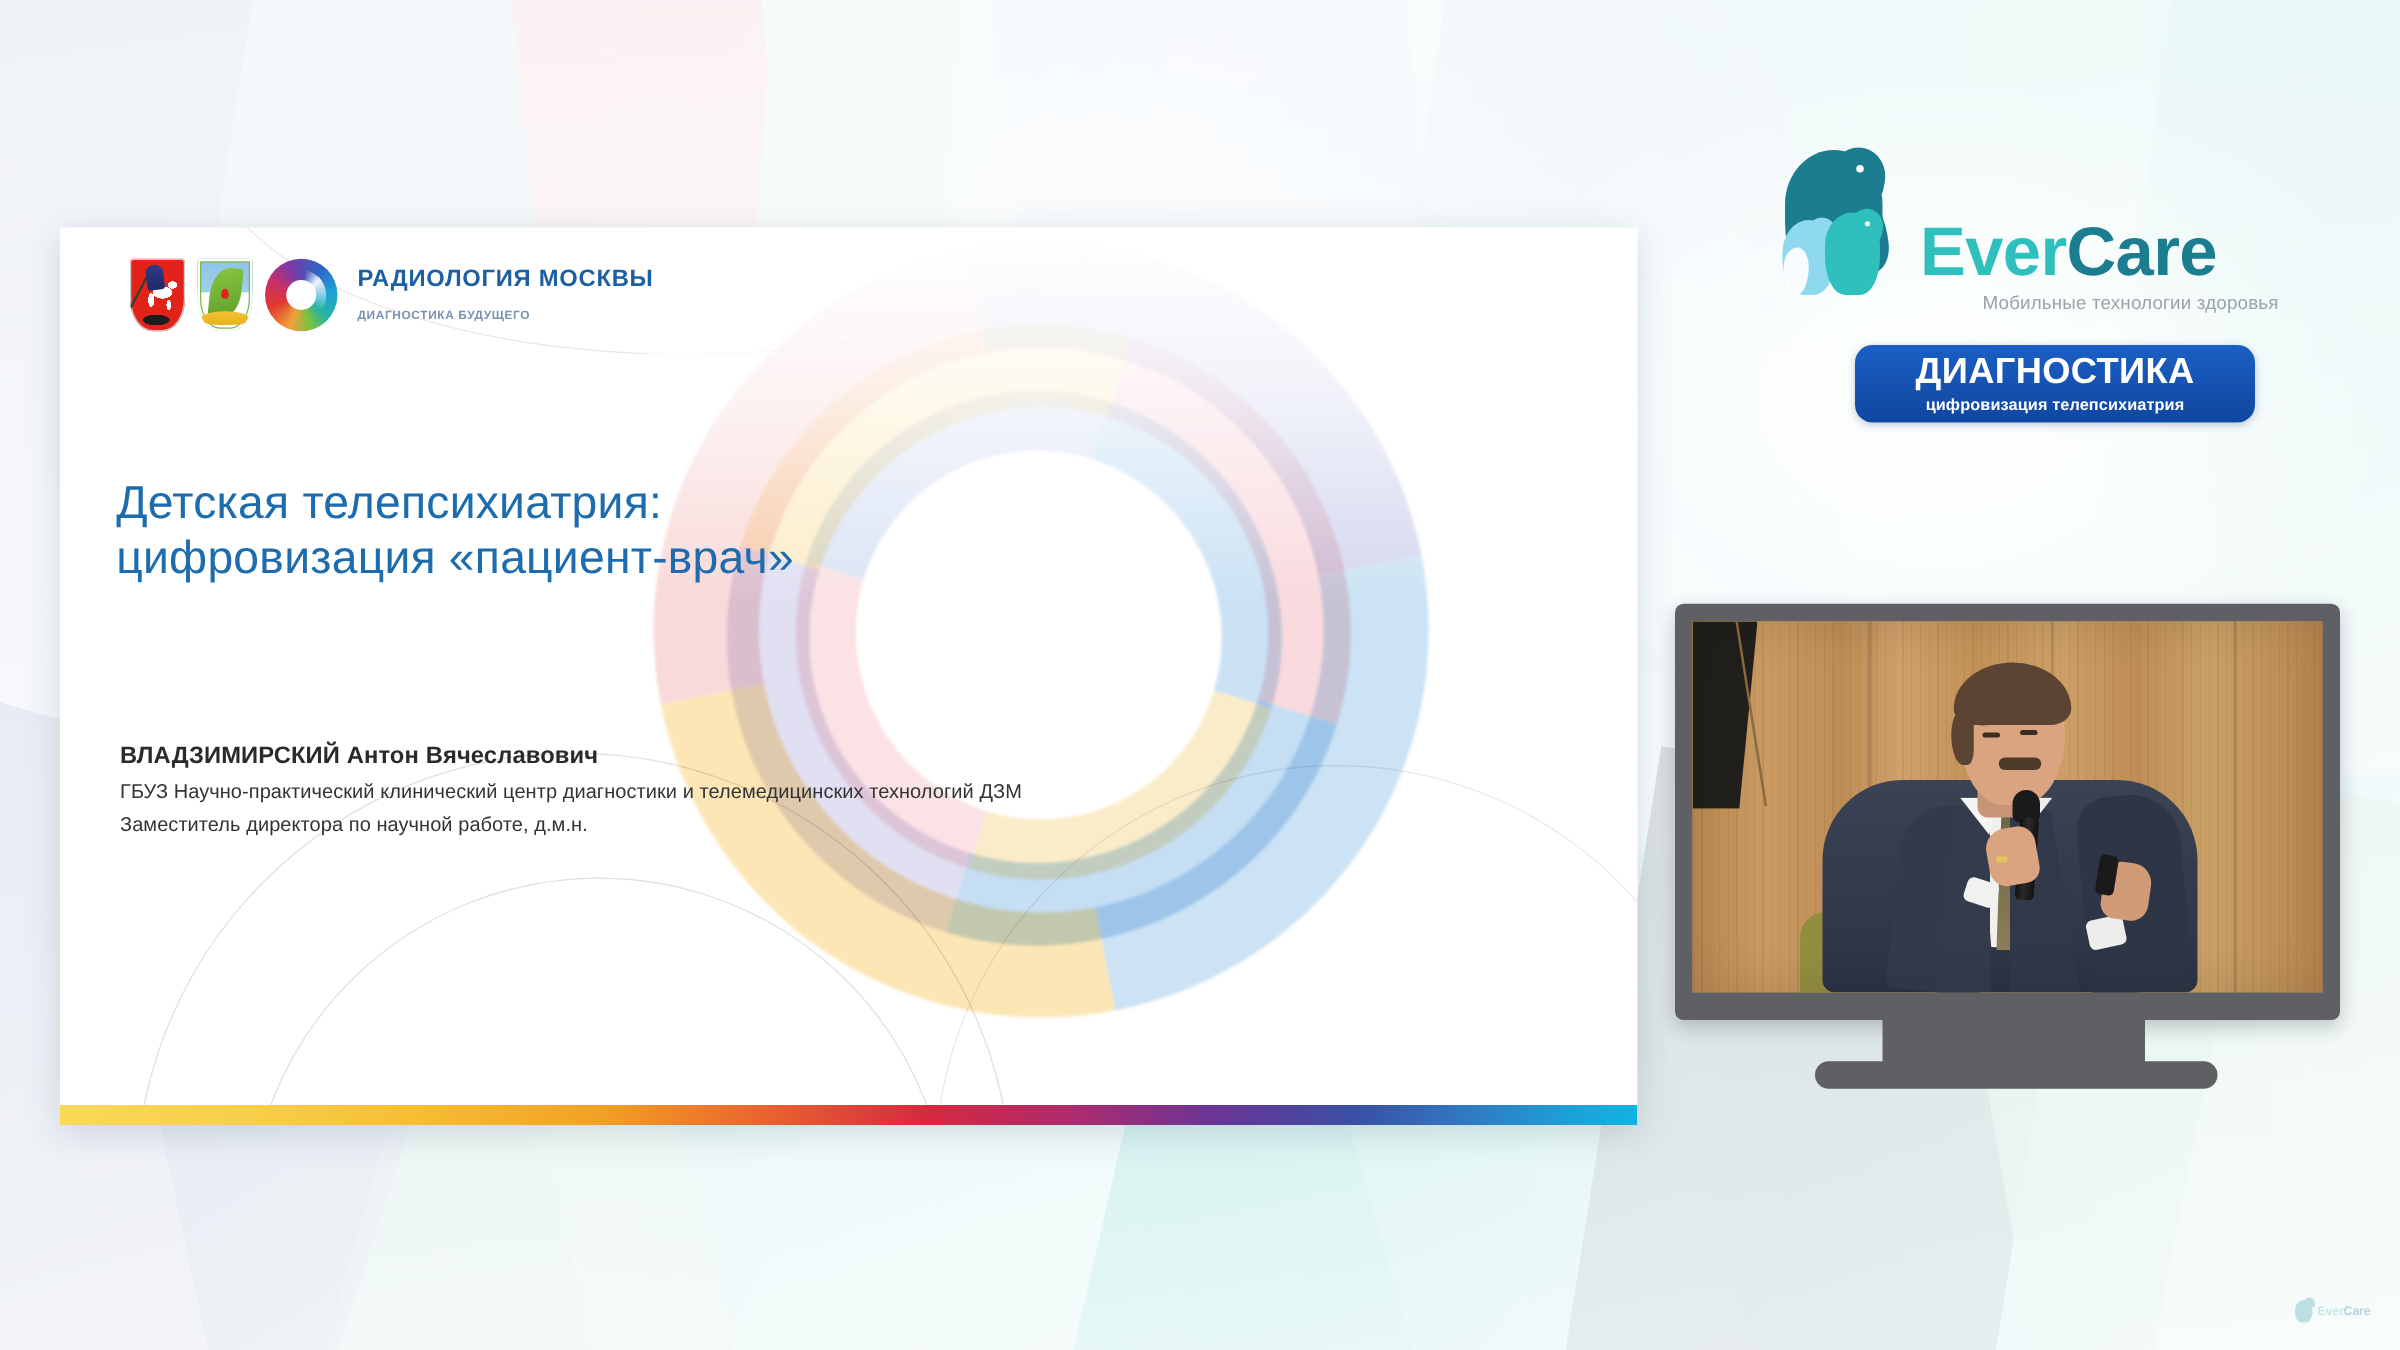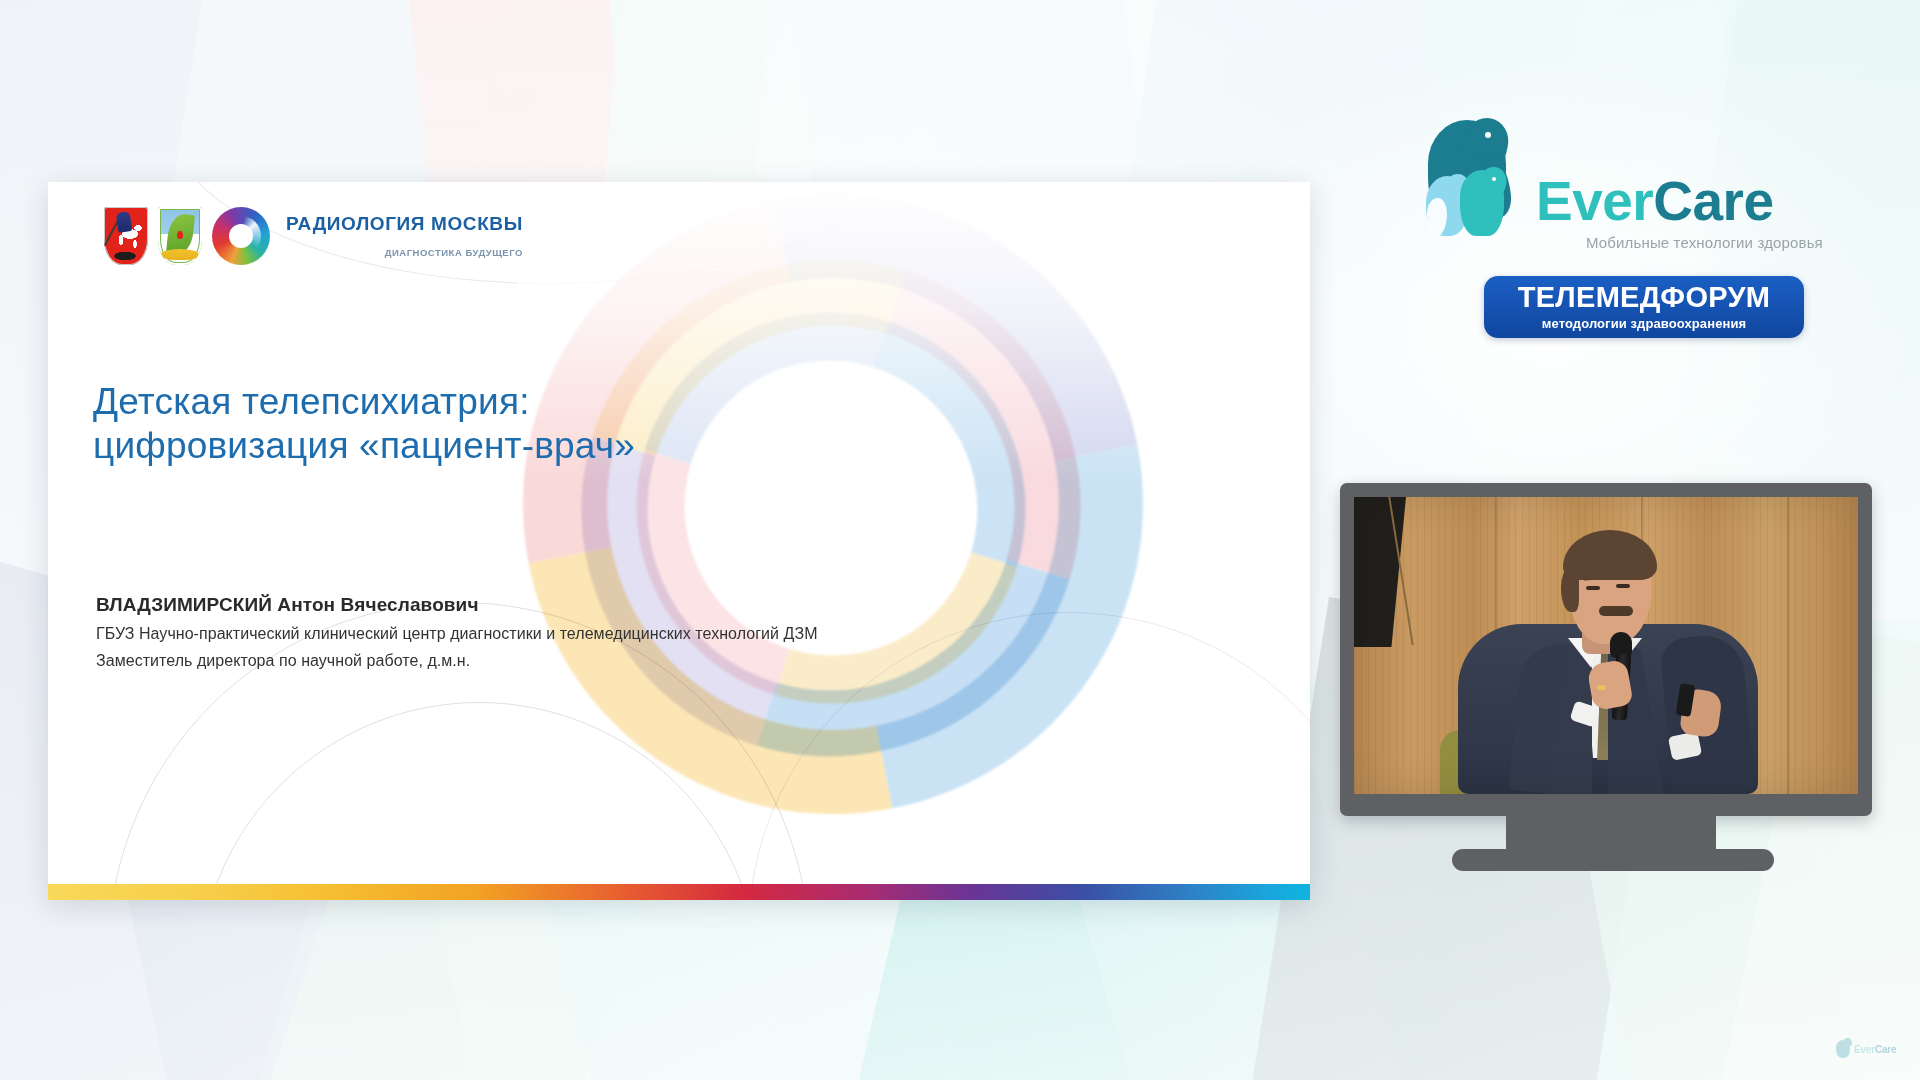--- a/index.html
+++ b/index.html
@@ -136,21 +136,20 @@
     background: linear-gradient(180deg,#ffffff 0%, rgba(255,255,255,.72) 42%, rgba(255,255,255,0) 100%);
   }
 
   
   .logo-row {
     position: absolute;
     left: 56px; top: 25px;
     display: flex;
     align-items: center;
     gap: 10px;
-    text-align: right;
   }
   .crest {
     width: 44px; height: 58px;
     border-radius: 3px 3px 18px 18px / 3px 3px 26px 26px;
     position: relative;
     overflow: hidden;
     flex: none;
   }
   .crest.moscow {
     background: #e2231a;
@@ -725,22 +724,22 @@
         </div>
       <div class="peng mid">
           <div class="eye"></div>
         </div>
     </div>
     <div class="evercare-word"><span class="ever">Ever</span><span class="care">Care</span></div>
     <div class="evercare-tagline">Мобильные технологии здоровья</div>
   </div>
 
   <div id="telemedforum-badge">
-    <div class="tmf-main">ТЕЛЕМЕДФОРУМ</div>
-    <div class="tmf-sub">методологии здравоохранения</div>
+    <div class="tmf-main">ДИАГНОСТИКА</div>
+    <div class="tmf-sub">цифровизация телепсихиатрия</div>
   </div>
 
   <div id="monitor">
     <div id="video-feed">
       <div class="wood"></div>
       <div class="wood-seam s1"></div>
       <div class="wood-seam s2"></div>
       <div class="wood-seam s3"></div>
       <div class="dark-panel"></div>
       <div class="dark-panel-edge"></div>

